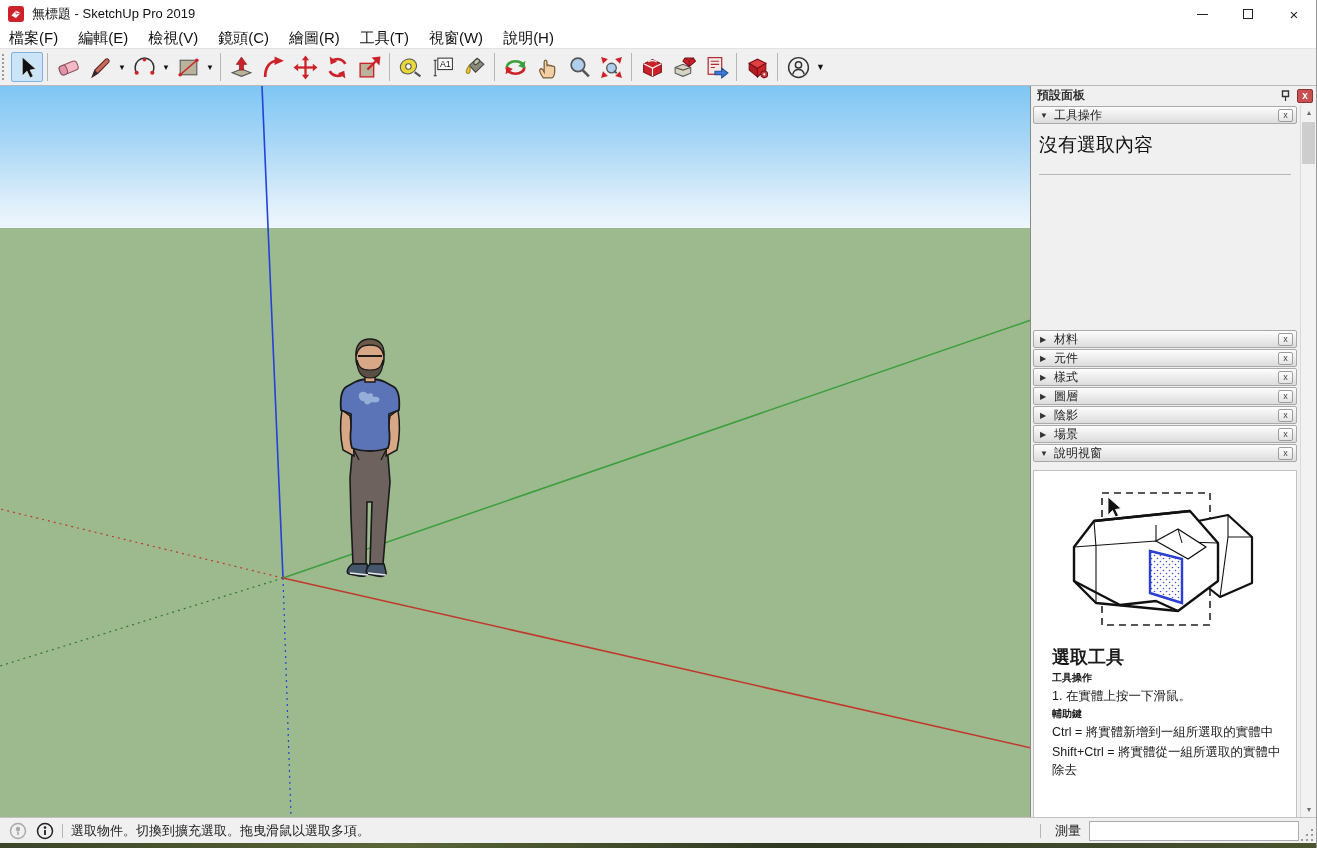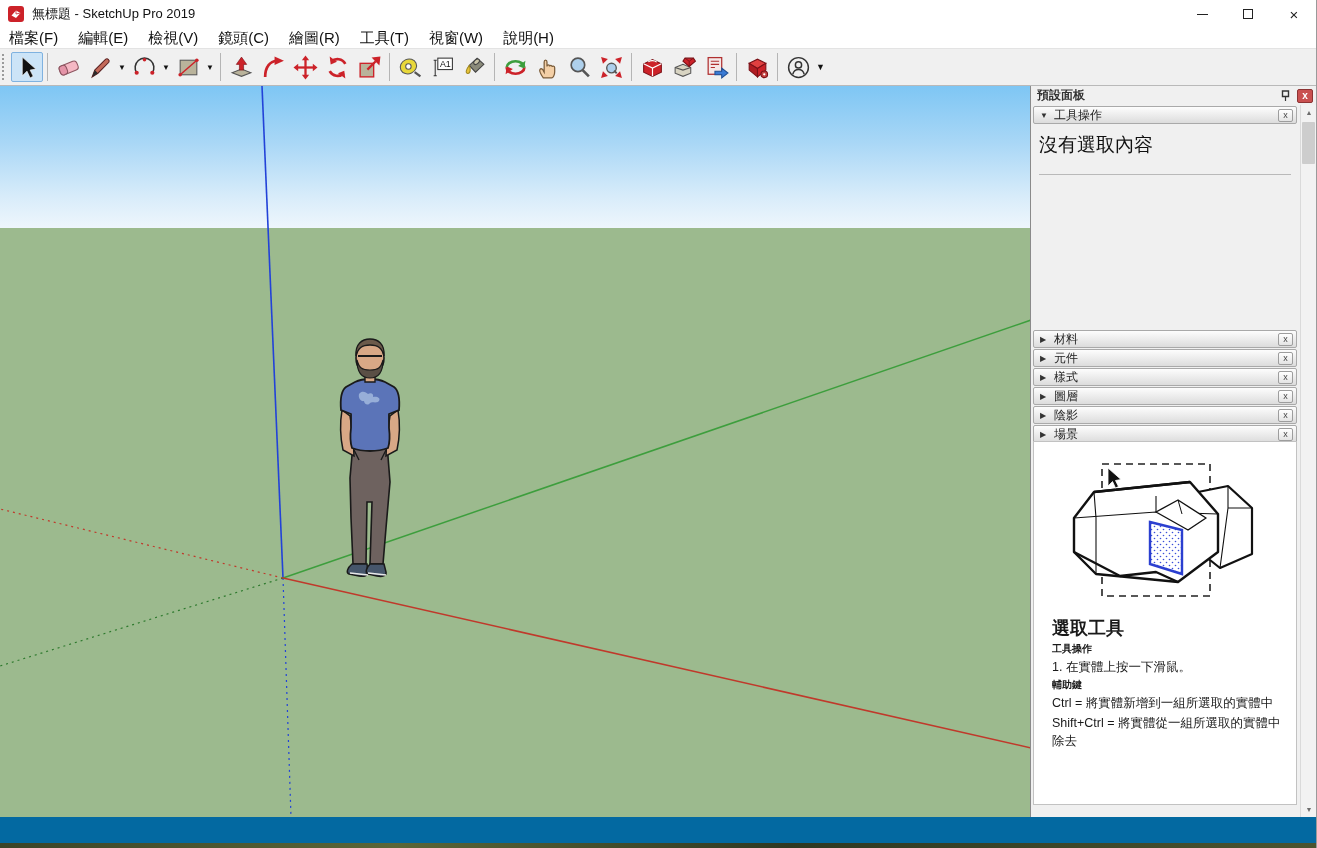--- a/index.html
+++ b/index.html
@@ -1,17 +1,17 @@
 <!DOCTYPE html>
 <html><head>
 <meta charset="utf-8">
 <style>
   * { margin:0; padding:0; box-sizing:border-box; }
   body { font-family:"Liberation Sans", sans-serif; }
-  #app { position:relative; width:1317px; height:848px; background:#0369a1; overflow:hidden; border-right:1px solid #9a9a9a;padding-left:12px; }
+  #app { position:relative; width:1317px; height:848px; background:#0c4a6e; overflow:hidden; border-right:1px solid #9a9a9a;padding-left:12px; }
 
   
   .titlebar { position:absolute; top:0; left:0; width:1317px; height:28px; background:#ffffff; display:flex; align-items:center; }
   .titlebar .logo { width:16px; height:16px; margin:0 8px 0 8px; }
   .titlebar .title { font-size:13px; color:#111; }
   .win-controls { margin-left:auto; display:flex; height:28px; }
   .win-btn { width:46px; height:28px; display:flex; align-items:center; justify-content:center; font-size:14px; color:#222; cursor:default; }
   .min-glyph { width:11px; height:1px; background:#222; display:block; }
   .max-glyph { width:10px; height:10px; border:1px solid #222; display:block; }
   .close-glyph { font-size:15px; line-height:1; }
@@ -49,21 +49,21 @@
   .redx-btn { width:16px; height:14px; background:#c95050; border:1px solid #8d3333; color:#fff; font-size:10px; line-height:12px; text-align:center; border-radius:2px; margin-left:4px; }
   .panel-body { position:absolute; left:0; top:19px; width:268px; height:712px; }
   .sec-header { height:18px; margin:1px 2px 0 2px; background:linear-gradient(#fdfdfd,#dcdcdc); border:1px solid #a9a9a9; border-radius:2px; display:flex; align-items:center; padding:0 3px 0 6px; font-size:12px; color:#222; }
   .sec-arrow { font-size:8px; width:14px; color:#333; }
   .sec-label { flex:1; }
   .sec-close { width:15px; height:13px; background:linear-gradient(#ffffff,#e4e4e4); border:1px solid #9d9d9d; border-radius:2px; font-size:9px; line-height:11px; text-align:center; color:#444; }
   .entity-content { padding:8px 8px 6px 8px; }
   .entity-msg { font-size:19px; font-weight:normal; color:#111; }
   .entity-divider { margin-top:16px; border-bottom:1px solid #b9b9b9; }
   .entity-spacer { height:148px; }
-  .instructor { position:absolute; left:2px; top:336px; width:264px; height:364px; background:#ffffff; border:1px solid #c2c2c2; overflow:hidden; }
+  .instructor { position:absolute; left:2px; top:365px; width:264px; height:364px; background:#ffffff; border:1px solid #c2c2c2; overflow:hidden; }
   .instr-img { display:block; margin:14px auto 0 auto; }
   .instr-text { padding:10px 12px 0 18px; color:#1a1a1a; }
   .instr-title { font-family:"Liberation Serif", serif; font-size:18px; font-weight:bold; }
   .instr-desc { font-size:12.5px; line-height:1.45; margin-top:2px; }
   .instr-h2 { font-family:"Liberation Serif", serif; font-size:10px; font-weight:bold; margin-top:2px; }
   .instr-li { font-size:12.5px; line-height:1.45; margin-top:2px; }
 
   
   .pscroll { position:absolute; right:1px; top:19px; width:16px; height:712px; background:#f2f2f2; border-left:1px solid #dadada; }
   .pscroll .sarrow { position:absolute; left:0; width:16px; height:15px; font-size:7px; color:#6d6d6d; text-align:center; line-height:15px; }
@@ -462,15 +462,33 @@
       </div>
 
       <div class="pscroll">
         <div class="sarrow" style="top:0;">▲</div>
         <div class="sthumb"></div>
         <div class="sarrow" style="bottom:0;">▼</div>
       </div>
     </div>
   </div>
 
+  <div class="statusbar">
+    <svg class="sb-icon" viewBox="0 0 18 18">
+      <circle cx="9" cy="9" r="7.5" fill="none" stroke="#a8a8a8" stroke-width="1.4"></circle>
+      <circle cx="9" cy="7" r="2.2" fill="#a8a8a8"></circle>
+      <path d="M9 9.5 L9 13" stroke="#a8a8a8" stroke-width="1.6"></path>
+    </svg>
+    <svg class="sb-icon" viewBox="0 0 18 18">
+      <circle cx="9" cy="9" r="7.5" fill="none" stroke="#222" stroke-width="1.5"></circle>
+      <circle cx="9" cy="5.6" r="1.3" fill="#222"></circle>
+      <path d="M9 8 L9 13" stroke="#222" stroke-width="1.8"></path>
+    </svg>
+    <div class="sb-sep"></div>
+    <span class="sb-msg">選取物件。切換到擴充選取。拖曳滑鼠以選取多項。</span>
+    <div class="sb-sep"></div>
+    <span class="sb-measure-label">測量</span>
+    <input class="sb-measure-input" value="" style="">
+    <div class="sb-grip"></div>
+  </div>
 
   <div class="bottomstrip"></div>
 </div>
 
 </body></html>

